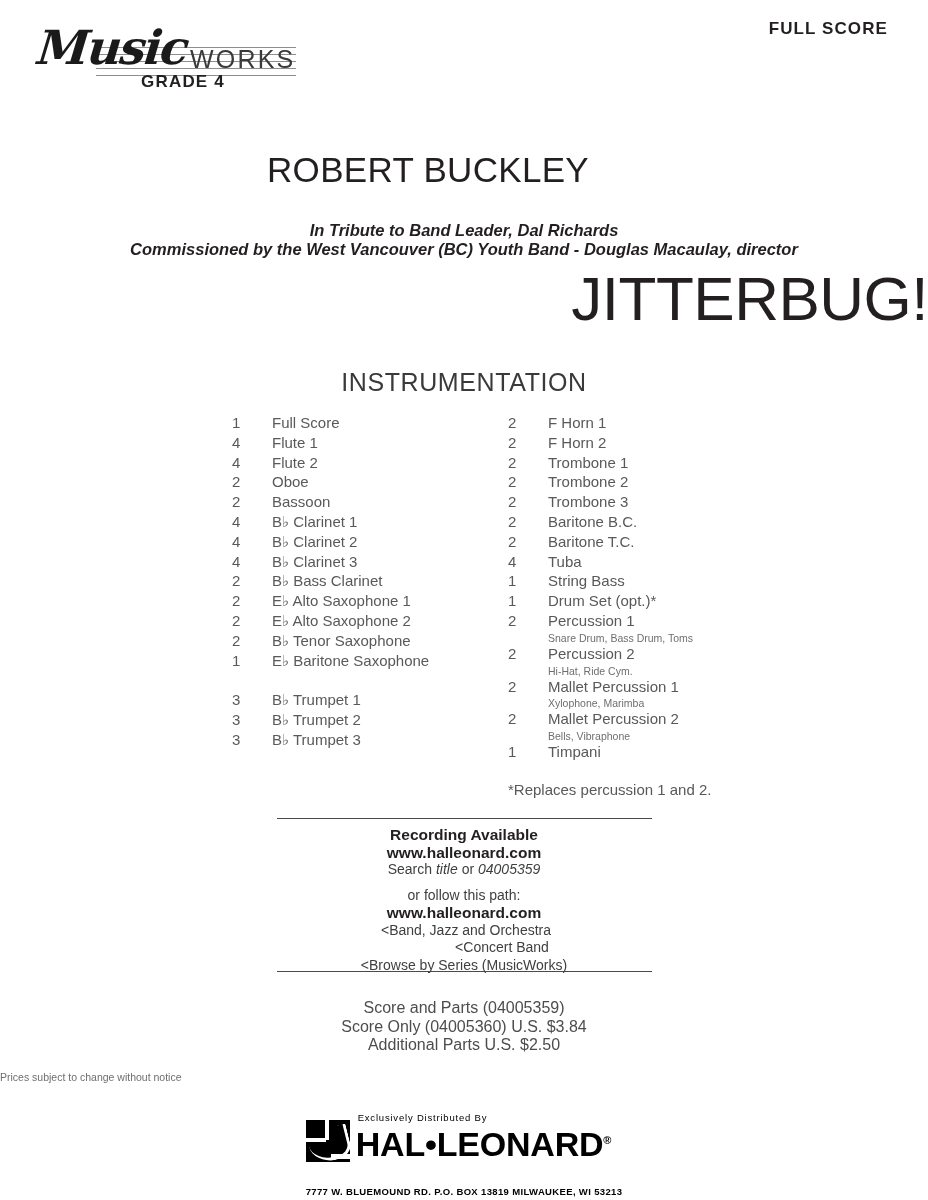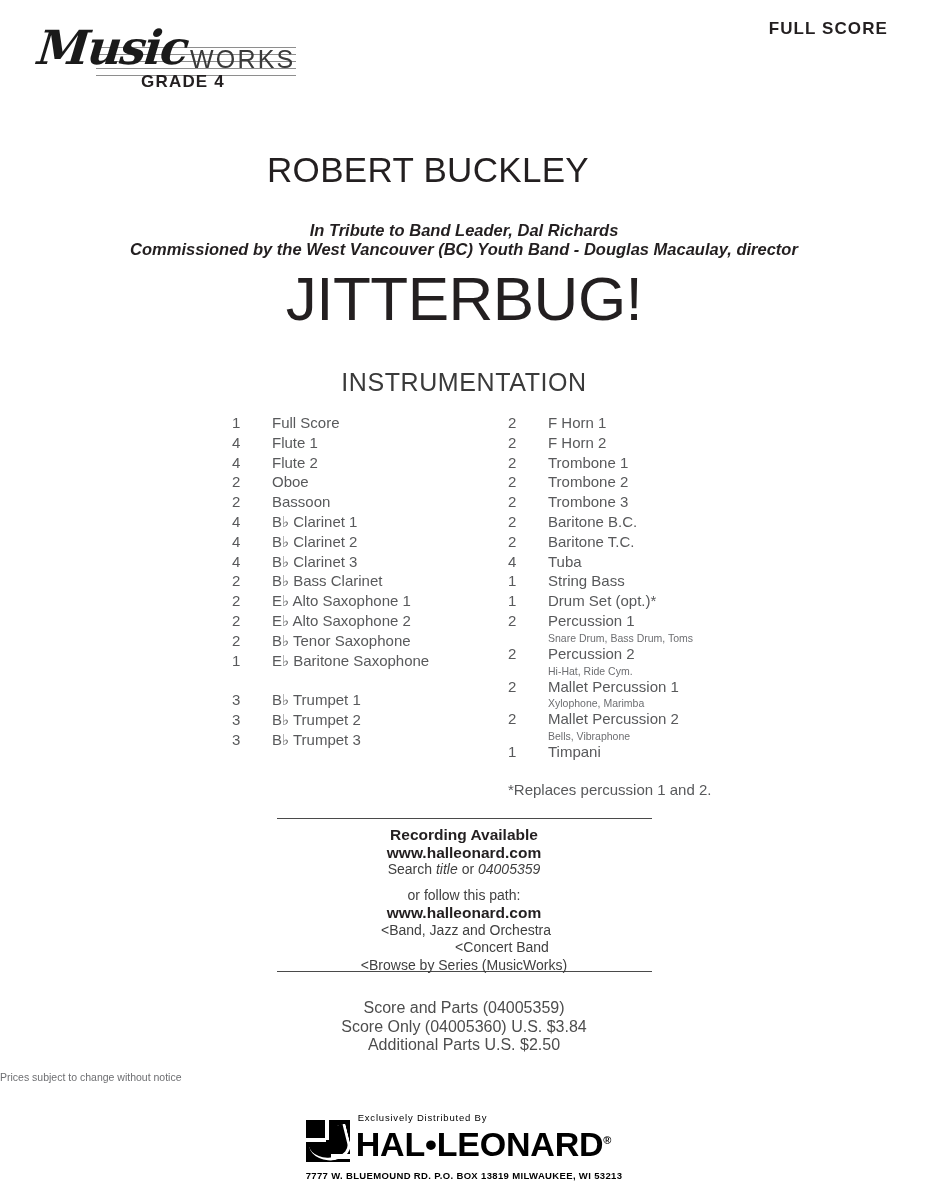--- a/index.html
+++ b/index.html
@@ -107,21 +107,21 @@
     font-size: 16.5px;
     font-weight: 600;
     line-height: 19px;
     color: #231f20;
   }
   .work-title {
     position: absolute;
     top: 263px;
     left: 0;
     width: 928px;
-    text-align: center;
+    text-align: right;
     font-size: 62px;
     letter-spacing: -0.5px;
     color: #231f20;
   }
 
   
   .instr-head {
     position: absolute;
     top: 368px;
     left: 0;
@@ -286,21 +286,21 @@
   .hl-name {
     margin-left: 50px;
     font-size: 34px;
     font-weight: bold;
     letter-spacing: -0.2px;
     color: #000;
     line-height: 34px;
   }
   .hl-name sup { font-size: 11px; vertical-align: super; }
   .hl-addr {
-    margin-top: 9px;
+    margin-top: 25px;
     font-size: 9.5px;
     font-weight: bold;
     letter-spacing: 0.35px;
     color: #000;
     text-align: right;
   }
 </style>
 </head>
 <body>
 

